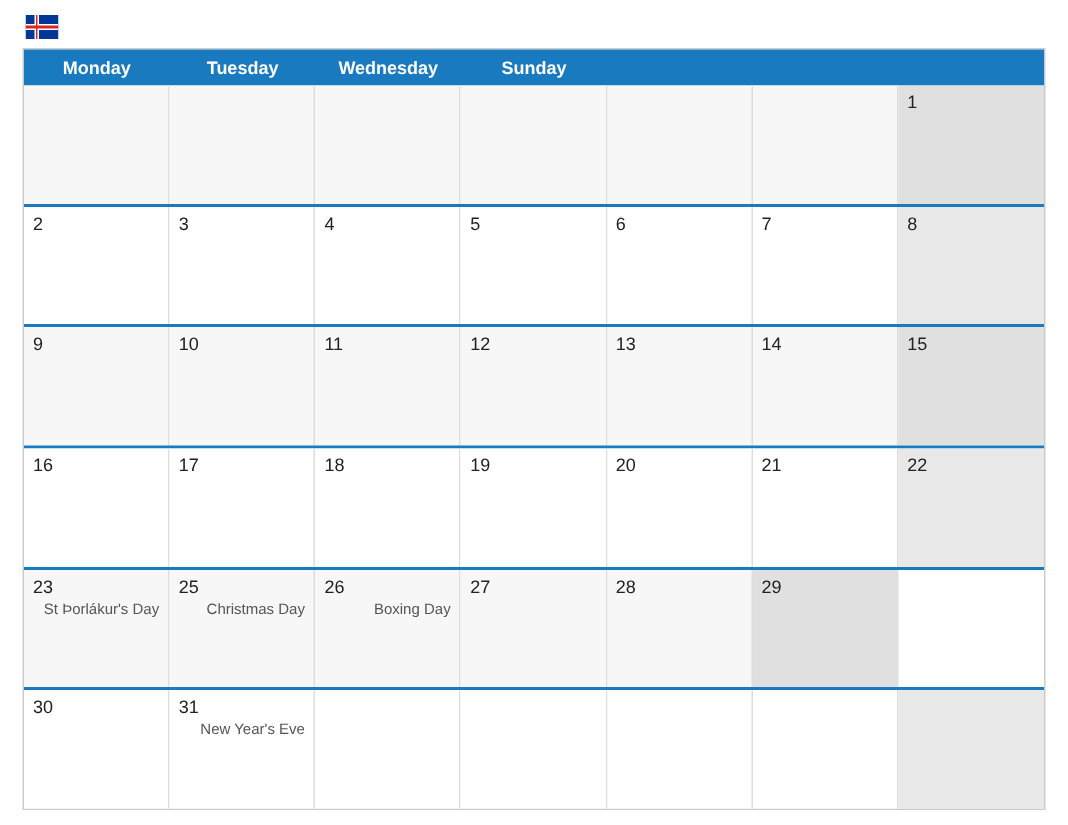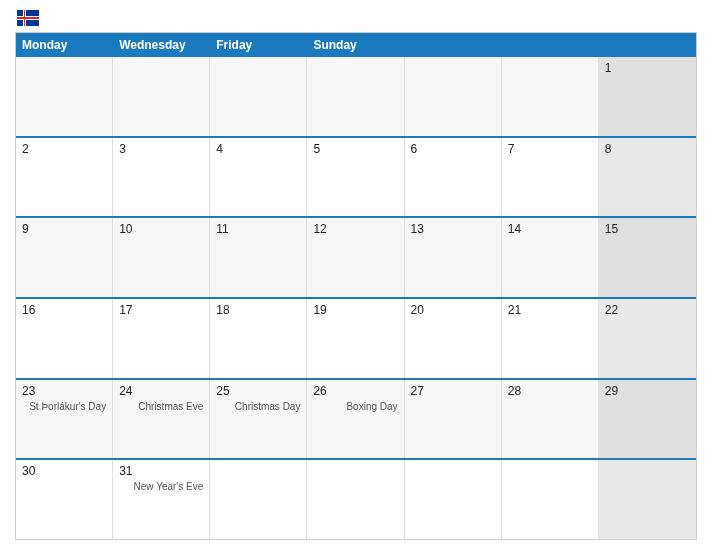--- a/index.html
+++ b/index.html
@@ -60,21 +60,21 @@
     .cal-header {
       display: grid;
       grid-template-columns: repeat(7, 1fr);
       background: #1a7abf;
     }
     .cal-header-cell {
       color: #fff;
       font-size: 12px;
       font-weight: bold;
       padding: 5px 6px;
-      text-align: left;
+      text-align: center;
     }
     .cal-body {
       flex: 1;
       display: flex;
       flex-direction: column;
     }
     .cal-row {
       display: grid;
       grid-template-columns: repeat(7, 1fr);
       flex: 1;
@@ -148,22 +148,22 @@
       </svg>
       <span class="logo-blue"></span>
     </div>
     <div class="title"></div>
     <div class="country"></div>
   </div>
 
   <div class="calendar">
     <div class="cal-header">
     <div class="cal-header-cell">Monday</div>
+        <div class="cal-header-cell">Tuesday</div>
         <div class="cal-header-cell">Wednesday</div>
-        <div class="cal-header-cell">Friday</div>
         <div class="cal-header-cell">Sunday</div>
       </div>
     <div class="cal-body">
     <div class="cal-row">
           <div class="cal-cell empty"></div>
           <div class="cal-cell empty"></div>
           <div class="cal-cell empty"></div>
           <div class="cal-cell empty"></div>
           <div class="cal-cell empty"></div>
           <div class="cal-cell empty"></div>
@@ -237,24 +237,20 @@
             <div class="day-num">21</div>
           </div>
           <div class="cal-cell sunday">
             <div class="day-num">22</div>
           </div>
         </div>
         <div class="cal-row">
           <div class="cal-cell">
             <div class="day-num">23</div>
             <div class="event">St Þorlákur's Day</div>
-          </div>
-          <div class="cal-cell">
-            <div class="day-num">24</div>
-            <div class="event">Christmas Eve</div>
           </div>
           <div class="cal-cell">
             <div class="day-num">25</div>
             <div class="event">Christmas Day</div>
           </div>
           <div class="cal-cell">
             <div class="day-num">26</div>
             <div class="event">Boxing Day</div>
           </div>
           <div class="cal-cell">

